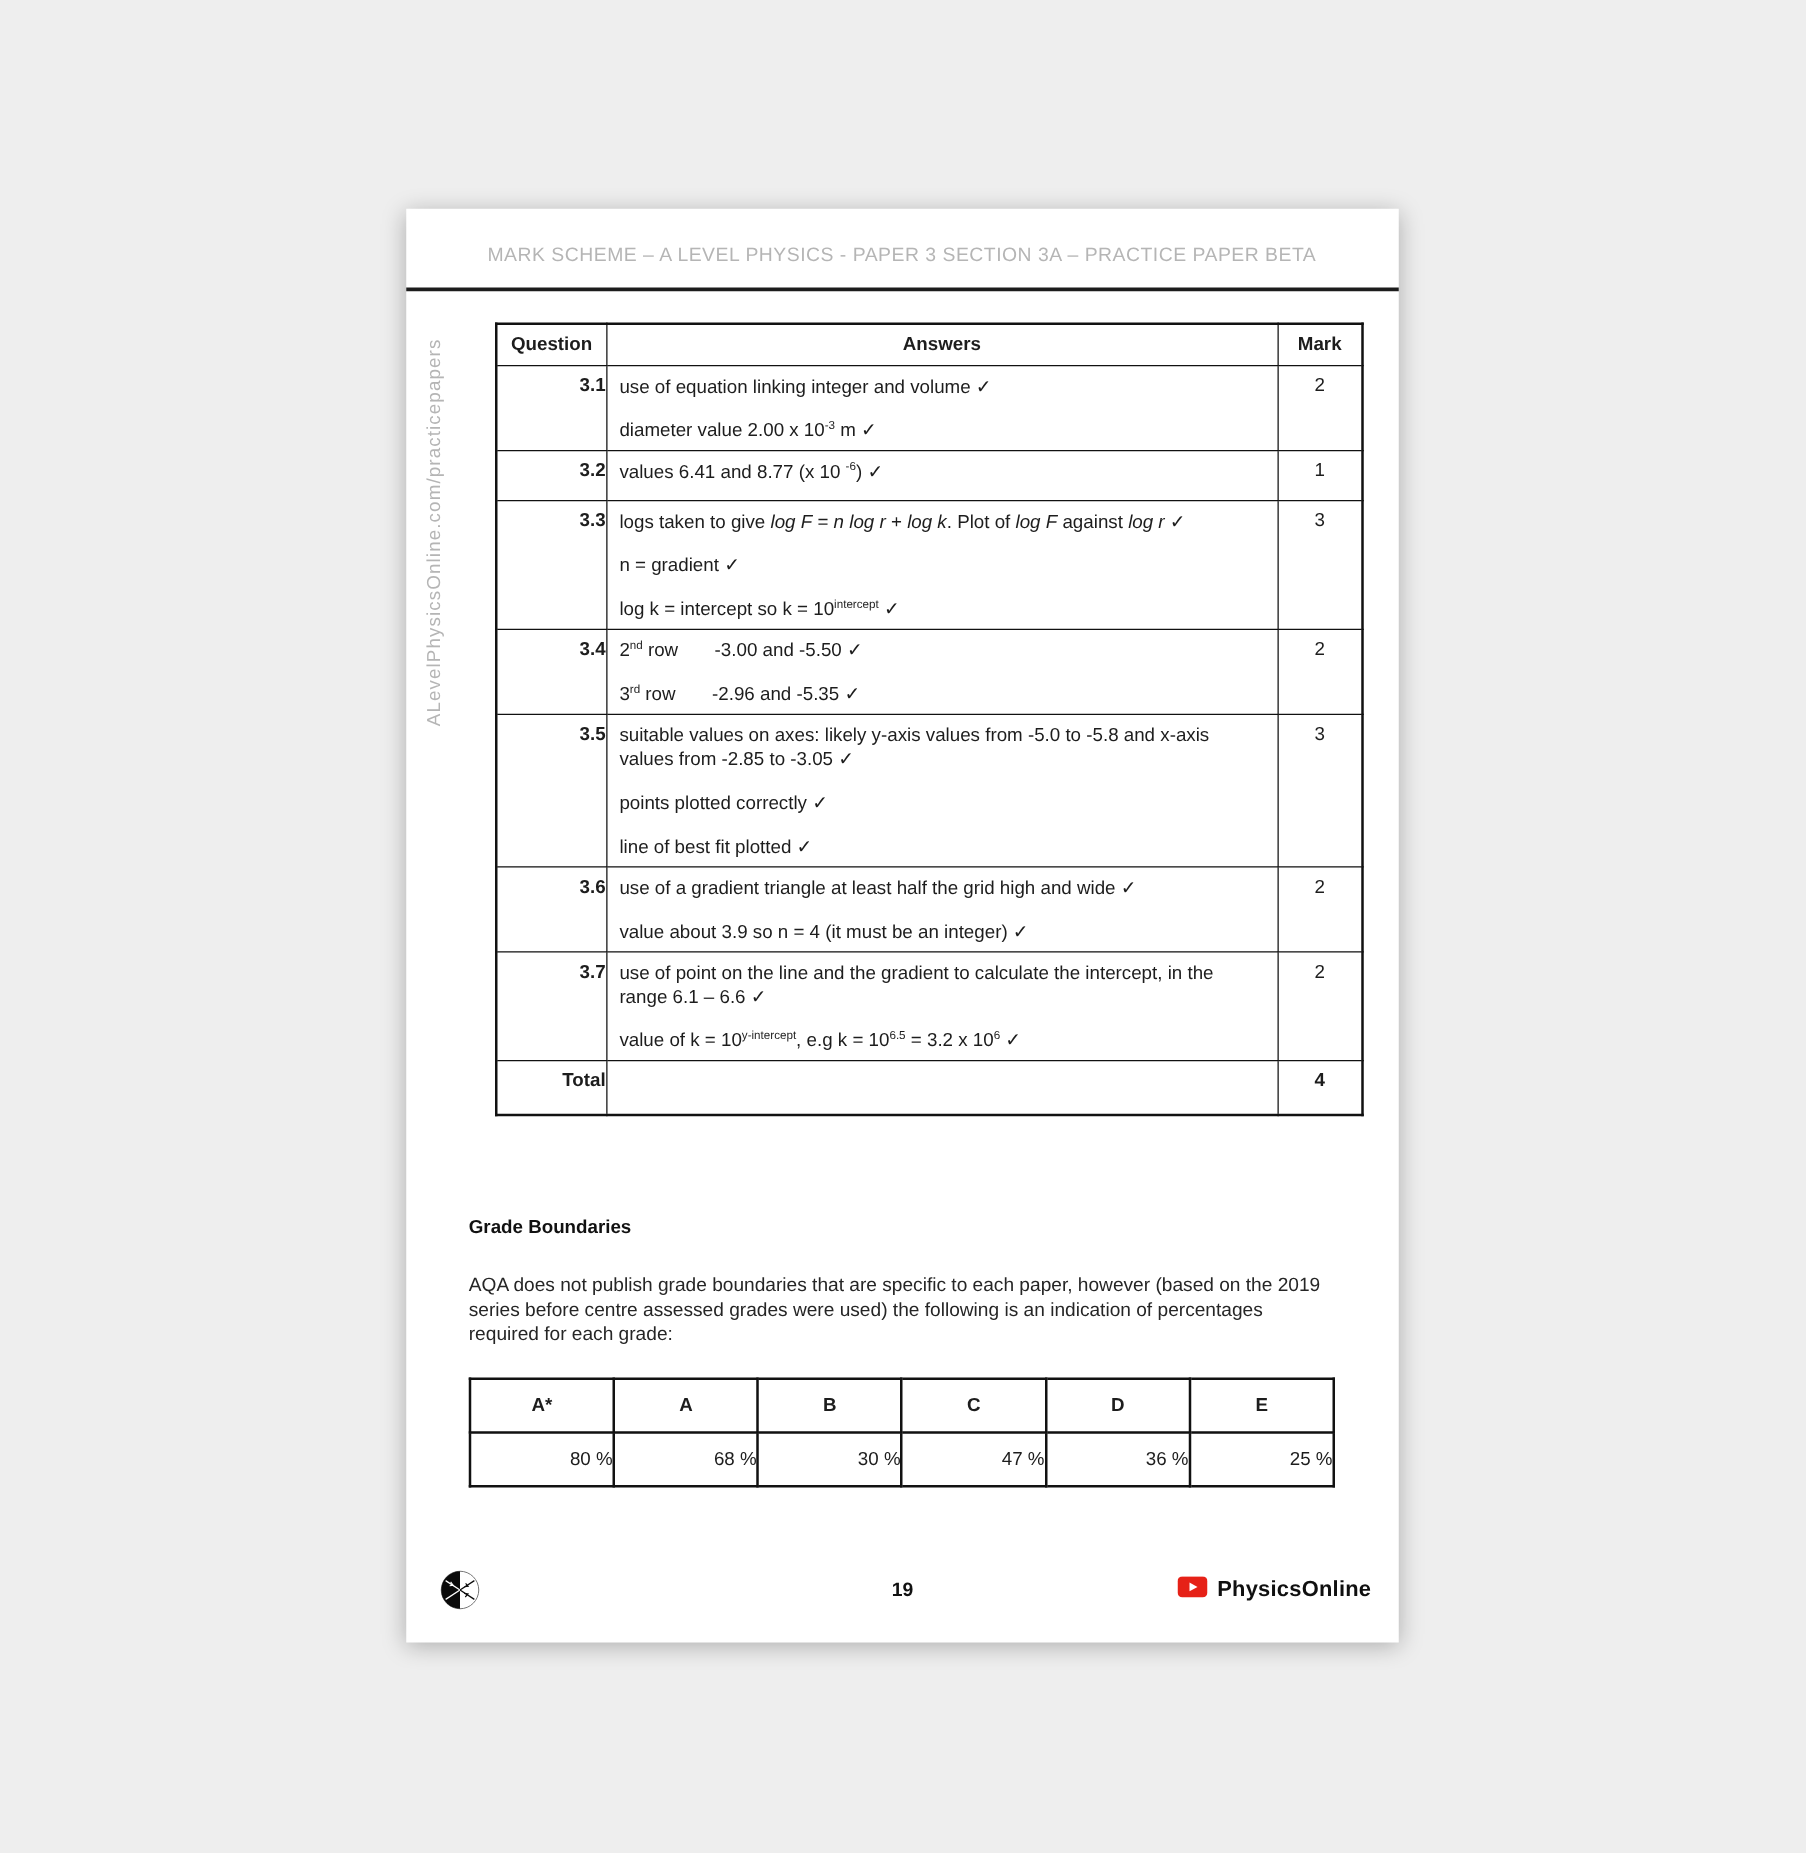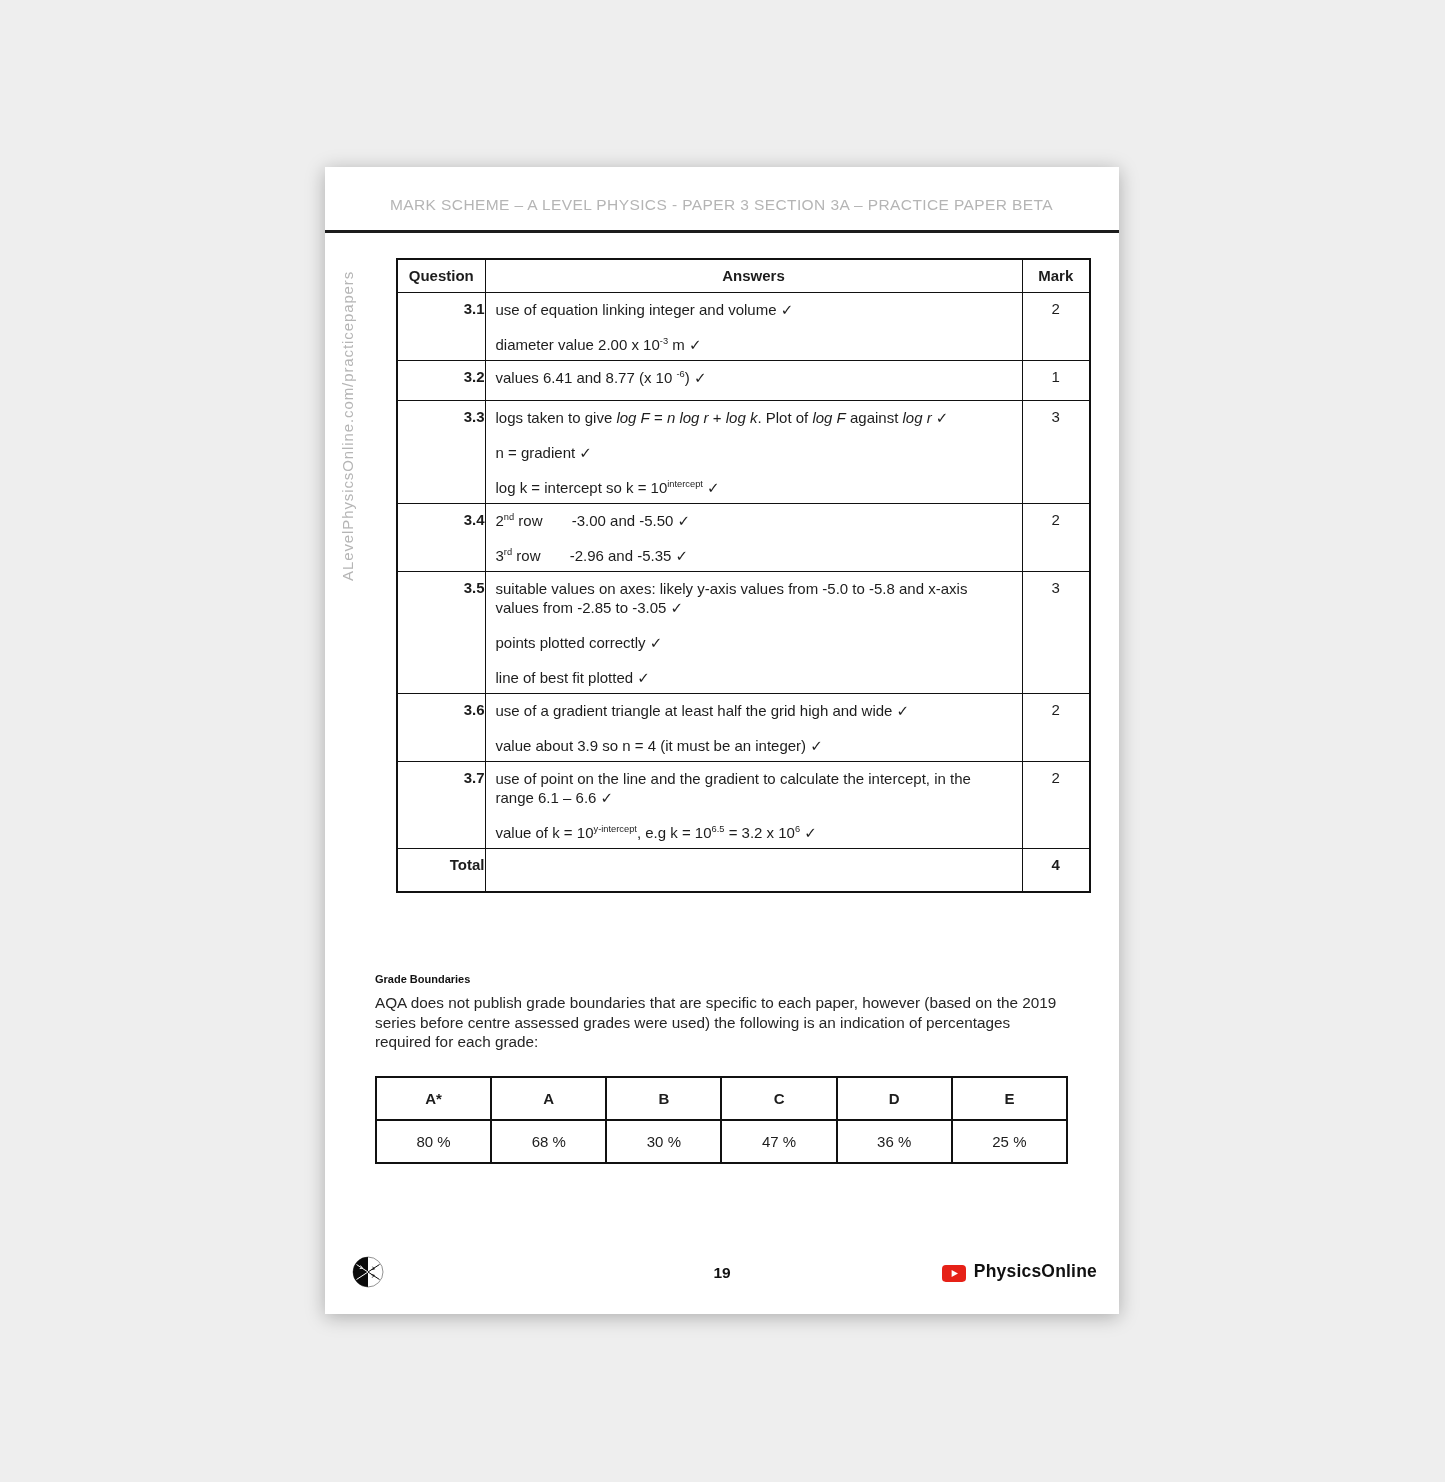--- a/index.html
+++ b/index.html
@@ -57,36 +57,36 @@
   .mark-table td.a { padding:7px 10px 6px 10px; line-height:19px; }
   .mark-table td.a p { margin:0 0 16px 0; }
   .mark-table td.a p:last-child { margin-bottom:0; }
   .mark-table td.m { text-align:center; padding-top:7px; }
   .mark-table sup { font-size:0.62em; vertical-align:super; line-height:0; }
   #mark-rows tr:nth-child(2) td { height:40px; }
   #mark-rows tr.total td { height:44px; font-weight:bold; }
   .grade {
     position:absolute; left:50px; top:806px; width:693px;
   }
-  .grade h3 { font-size:11px; font-weight:bold; margin:0 0 8px 0; color:#111; }
+  .grade h3 { font-size:15px; font-weight:bold; margin:0 0 29px 0; color:#111; }
   .grade p  { font-size:15.3px; line-height:19.5px; color:#262626; margin:0 0 24px 0; }
   table.grade-table {
     width:693px; border-collapse:collapse; table-layout:fixed;
   }
   table.grade-table, .grade-table th, .grade-table td { border:2px solid #111; }
   .grade-table th { height:43px; font-size:15px; font-weight:bold; text-align:center; vertical-align:middle; }
-  .grade-table td { height:43px; font-size:15px; text-align:center; vertical-align:middle; }
+  .grade-table td { height:43px; font-size:15px; text-align:right; vertical-align:middle; }
   .footer-logo { position:absolute; left:27px; top:1089px; width:32px; height:32px; }
   .page-num {
     position:absolute; top:1097px; left:0; width:100%;
     text-align:center; font-size:15.5px; font-weight:600; color:#111;
   }
   .brand {
     position:absolute; top:1094px; right:22px;
-    display:flex; align-items:flex-end; gap:8px;
+    display:flex; align-items:flex-start; gap:8px;
   }
   .brand .yt { display:block; }
   .brand .brand-text { font-size:17.5px; font-weight:bold; color:#101010; letter-spacing:0.2px; }
 </style>
 </head>
 <body>
 
 <div class="page">
 
   <div class="doc-title">MARK SCHEME – A LEVEL PHYSICS - PAPER 3 SECTION 3A – PRACTICE PAPER BETA</div>

